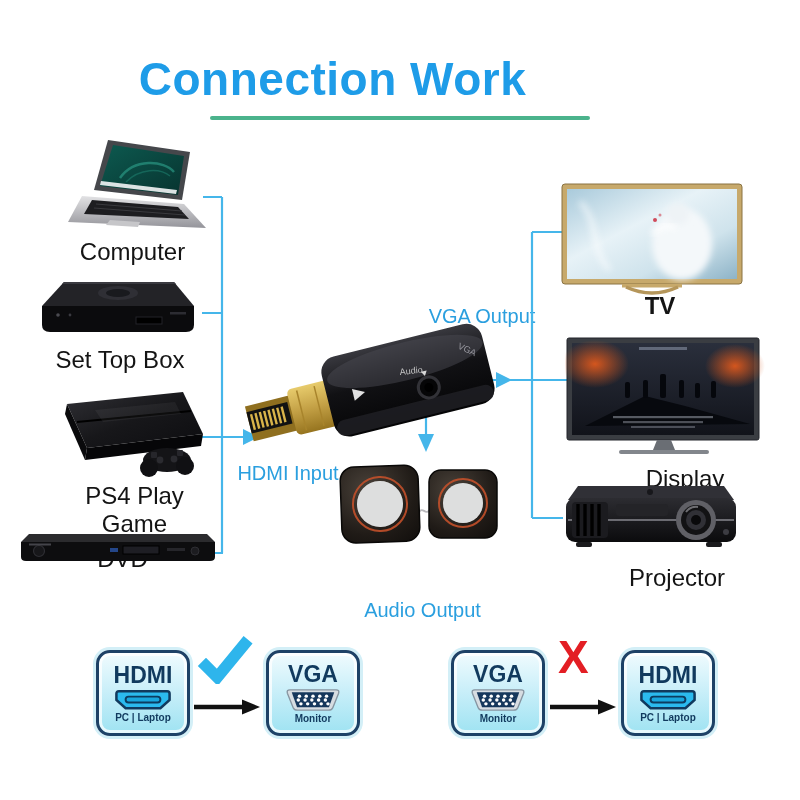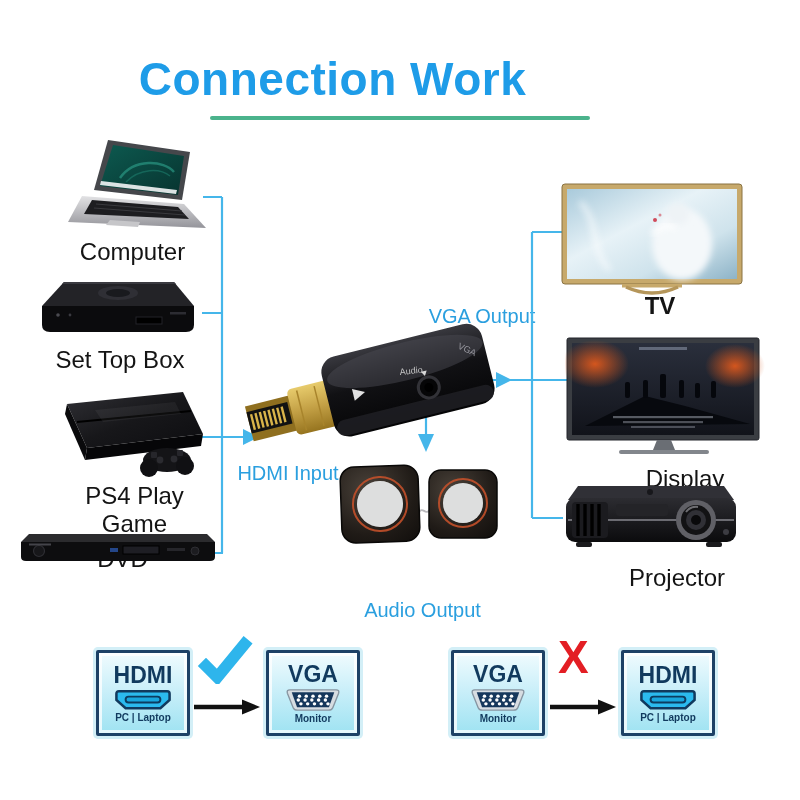--- a/index.html
+++ b/index.html
@@ -12,21 +12,21 @@
   .title-underline{position:absolute;left:210px;top:116px;width:380px;height:4px;
          background:#4bb38c;border-radius:2px;}
   
   .dev-label{position:absolute;font-size:24px;font-weight:500;color:#141414;text-align:center;}
   
   .conn-label{position:absolute;font-size:20px;font-weight:500;color:#2a9fdf;text-align:center;white-space:nowrap;}
   
   .wires{position:absolute;left:0;top:0;z-index:1;pointer-events:none;}
   .dev{z-index:2;}
   
-  .badge{position:absolute;width:88px;height:80px;border:3px solid #1d4166;border-radius:2px;
+  .badge{position:absolute;width:88px;height:80px;border:3px solid #1d4166;border-radius:14px;
          background:linear-gradient(180deg,#f0fbfe 0%,#c3edf8 55%,#9fe3f2 100%);
          box-shadow:0 0 0 3px #d3eff7, inset 0 0 0 3px rgba(255,255,255,.75);
          display:flex;flex-direction:column;align-items:center;justify-content:center;gap:2px;z-index:2;}
   .badge-title{font-size:23px;font-weight:800;color:#113a5e;line-height:1;}
   .badge-sub{font-size:10px;font-weight:700;color:#113a5e;line-height:1;}
   .x-mark{position:absolute;font-size:46px;font-weight:900;color:#e31e24;z-index:2;line-height:1;}
 </style>
 </head>
 <body>
 

